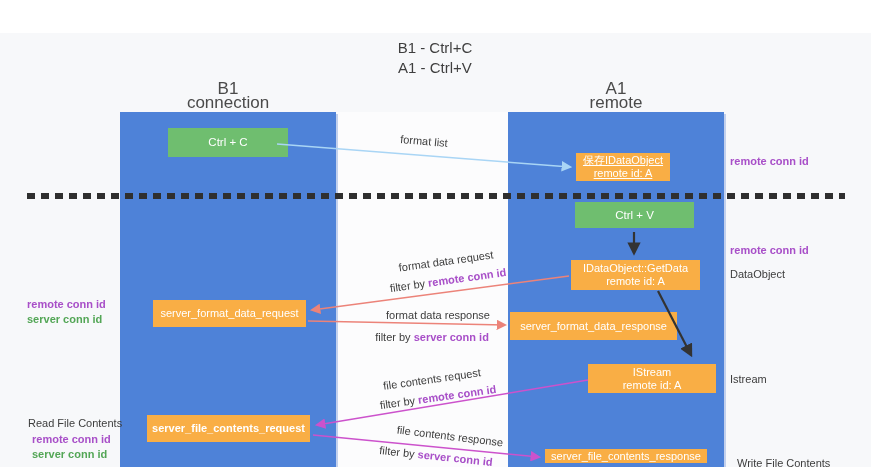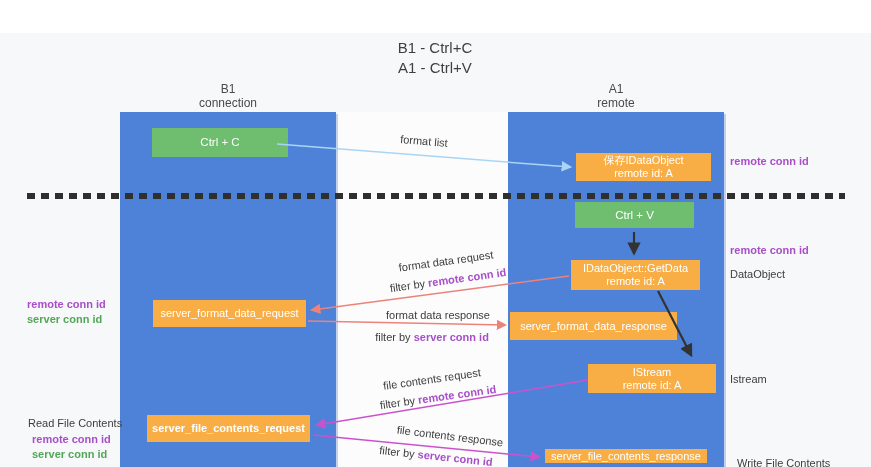--- a/index.html
+++ b/index.html
@@ -9,21 +9,21 @@
     font-family:"Liberation Sans", sans-serif;
     color:#3d3d3d;
     margin-top:33px;
   }
   .title {
     position:absolute; left:340px; top:5px; width:190px;
     text-align:center; font-size:15px; line-height:20px; color:#3f3f3f;
   }
   .lane-head {
     position:absolute; top:49px; width:216px; text-align:center;
-    font-size:12px; line-height:14px; color:#4a4a4a;
+    font-size:17px; line-height:14px; color:#4a4a4a;
   }
   .lane {
     position:absolute; top:79px; height:373px; width:216px;
     background:#4e82d8; box-shadow:2px 2px 0 rgba(185,201,234,0.85);
   }
   .gap-col { position:absolute; left:336px; top:79px; width:172px; height:373px; background:#fcfcfd; }
   .divider {
     position:absolute; left:27px; top:160px; width:818px; height:6px;
     background:repeating-linear-gradient(90deg,#2f2f2f 0 8px,transparent 8px 14px);
   }
@@ -68,23 +68,23 @@
     <div>A1</div>
     <div>remote</div>
   </div>
 
   <div class="gap-col"></div>
   <div class="lane" style="left:120px;"></div>
   <div class="lane" style="left:508px;"></div>
 
   <div class="divider"></div>
 
-  <div class="node green" style="left:152px;top:95px;width:136px;height:29px;">Ctrl + C</div>
+  <div class="node green" style="left:168px;top:95px;width:120px;height:29px;">Ctrl + C</div>
 
-  <div class="node orange" style="left:576px;top:120px;width:135px;height:28px;">
+  <div class="node orange" style="left:576px;top:120px;width:94px;height:28px;text-decoration:underline;">
     <div>保存IDataObject</div>
     <div>remote id: A</div>
   </div>
 
   <div class="node green" style="left:575px;top:169px;width:119px;height:26px;">Ctrl + V</div>
 
   <div class="node orange" style="left:571px;top:227px;width:129px;height:30px;">
     <div>IDataObject::GetData</div>
     <div>remote id: A</div>
   </div>

